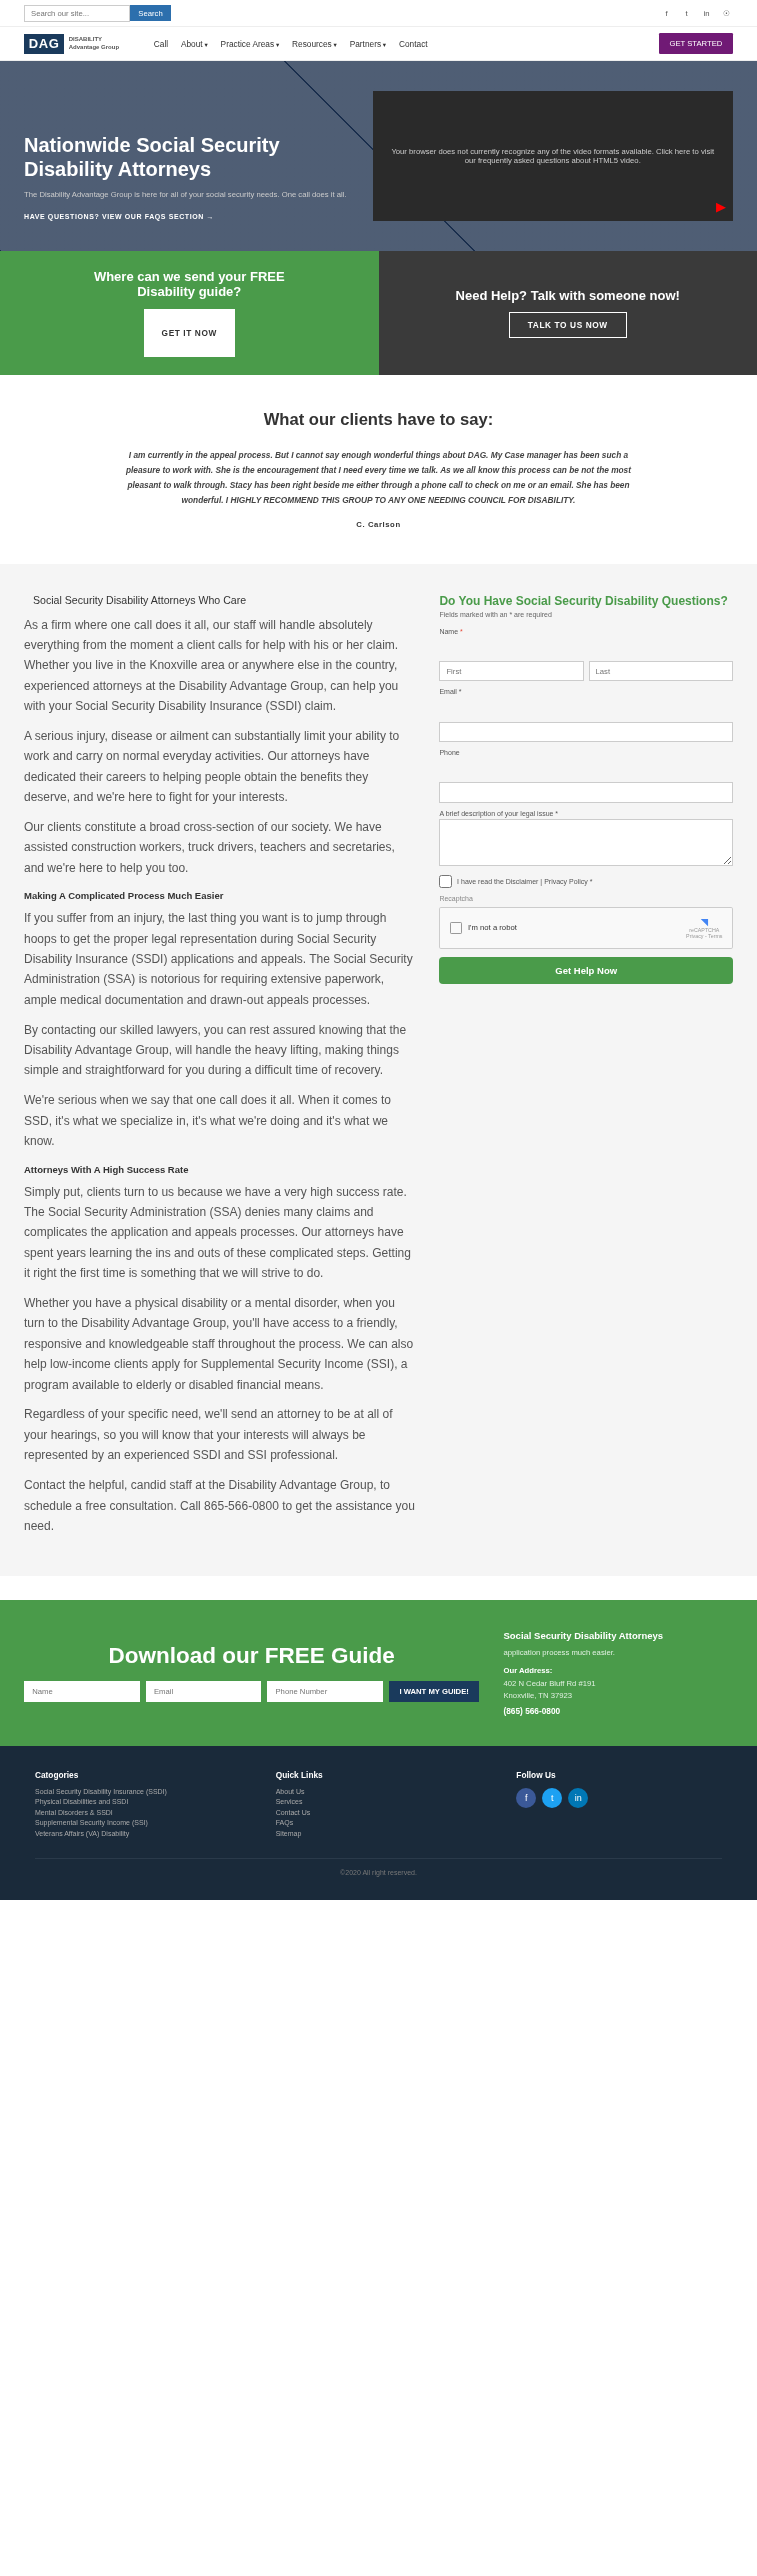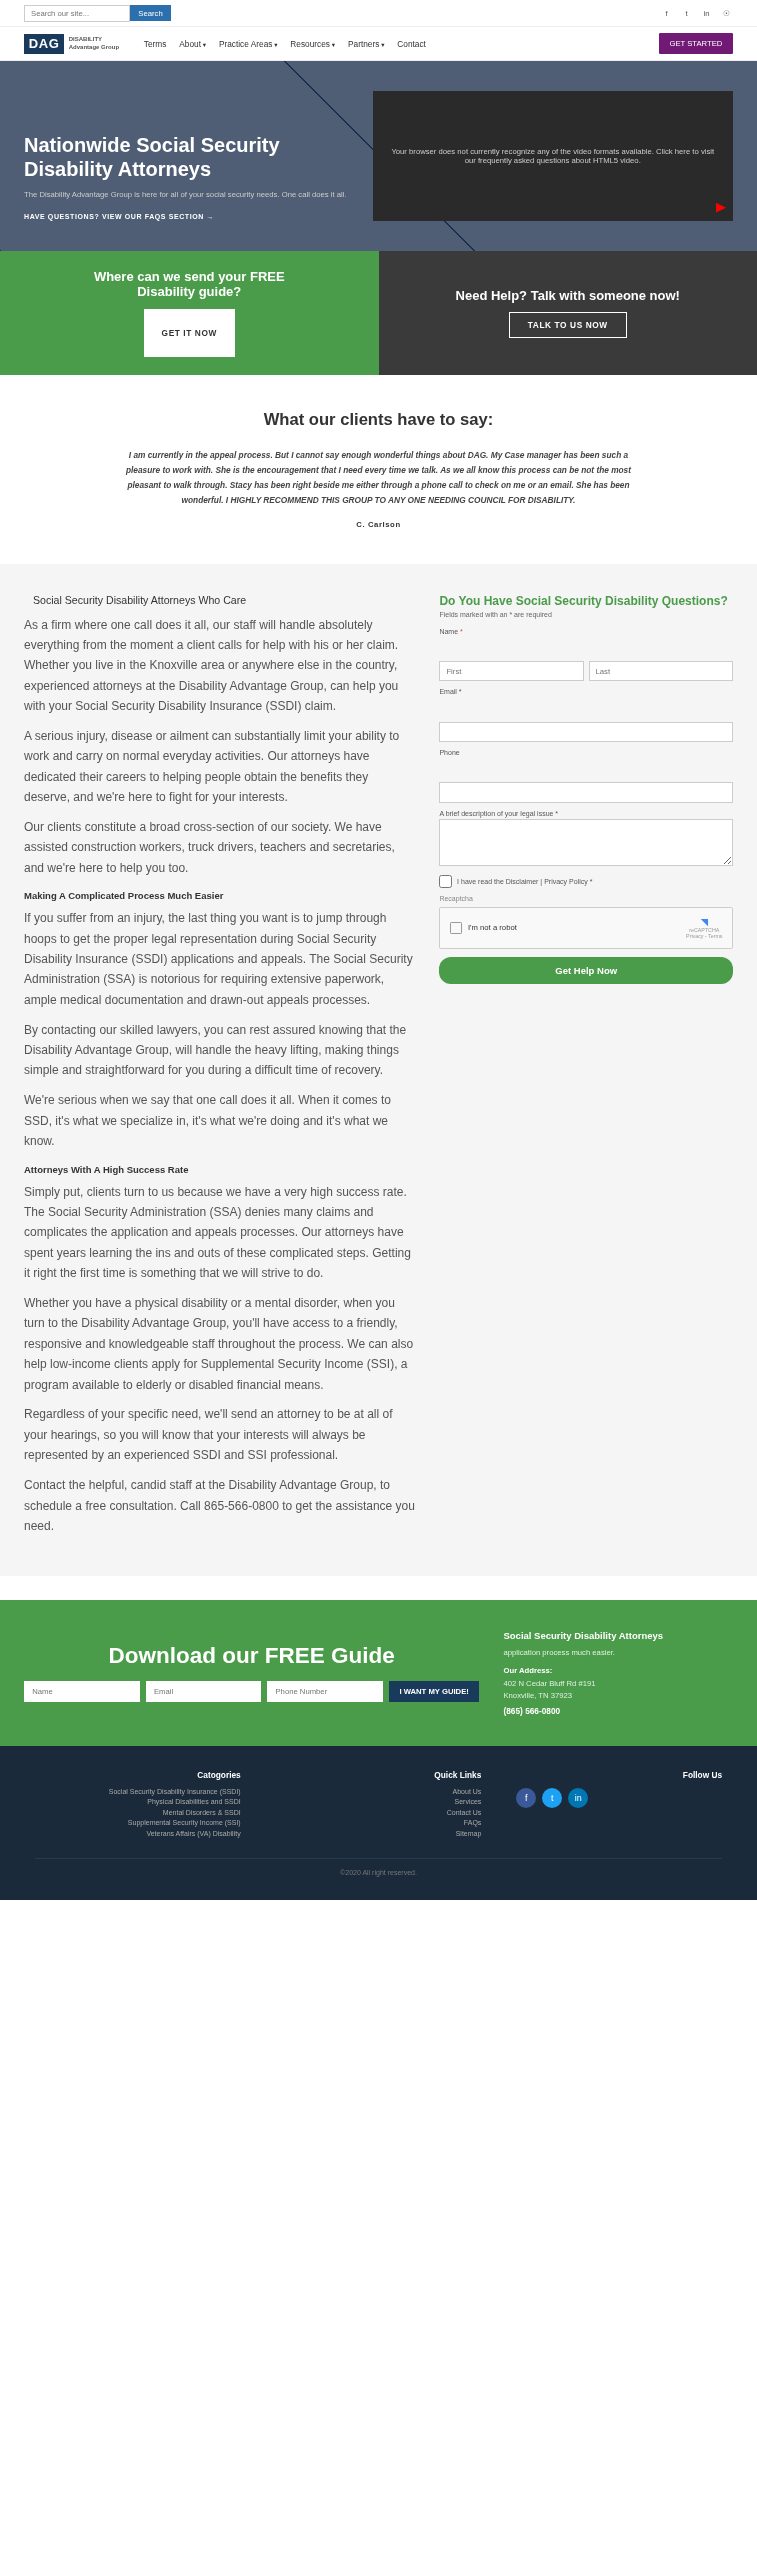--- a/index.html
+++ b/index.html
@@ -49,21 +49,21 @@
       cursor: pointer;
     }
 
     
     .nav-bar {
       background: #fff;
       display: flex;
       align-items: center;
       padding: 6px 24px;
       border-bottom: 0.6px solid #eee;
-      gap: 8px;
+      gap: 18px;
     }
     .logo-area {
       display: flex;
       align-items: center;
       gap: 4.7px;
       margin-right: 12px;
     }
     .logo-box {
       background: #1a3a5c;
       color: #fff;
@@ -371,21 +371,21 @@
     }
     .get-help-btn {
       background: #4a9b4a;
       color: #fff;
       border: none;
       padding: 8.3px;
       width: 100%;
       font-size: 9.5px;
       font-weight: 700;
       cursor: pointer;
-      border-radius: 12px;
+      border-radius: 4px;
     }
     .recaptcha-section-label {
       font-size: 7px;
       color: #888;
       margin-bottom: 4.7px;
     }
 
     
     .download-section {
       background: #4a9b4a;
@@ -467,21 +467,20 @@
       padding: 24px 35px;
       color: #ccc;
     }
     .footer-top {
       display: flex;
       gap: 35px;
       margin-bottom: 18px;
     }
     .footer-col {
       flex: 1;
-      text-align: right;
     }
     .footer-col-title {
       font-size: 8.3px;
       font-weight: 700;
       color: #fff;
       margin-bottom: 8.3px;
     }
     .footer-link {
       font-size: 7px;
       color: #aaa;
@@ -546,21 +545,21 @@
 
 <nav class="nav-bar">
   <div class="logo-area">
     <div class="logo-box">DAG</div>
     <div class="logo-sub">
       <div>DISABILITY</div>
       <div>Advantage Group</div>
     </div>
   </div>
   <div class="nav-links">
-    <span class="nav-item">Terms</span>
+    <span class="nav-item">Call</span>
     <span class="nav-item nav-item-arrow">About</span>
     <span class="nav-item nav-item-arrow">Practice Areas</span>
     <span class="nav-item nav-item-arrow">Resources</span>
     <span class="nav-item nav-item-arrow">Partners</span>
     <span class="nav-item">Contact</span>
   </div>
   <button class="get-started-btn">GET STARTED</button>
 </nav>
 
 <section class="hero hero-bg">

